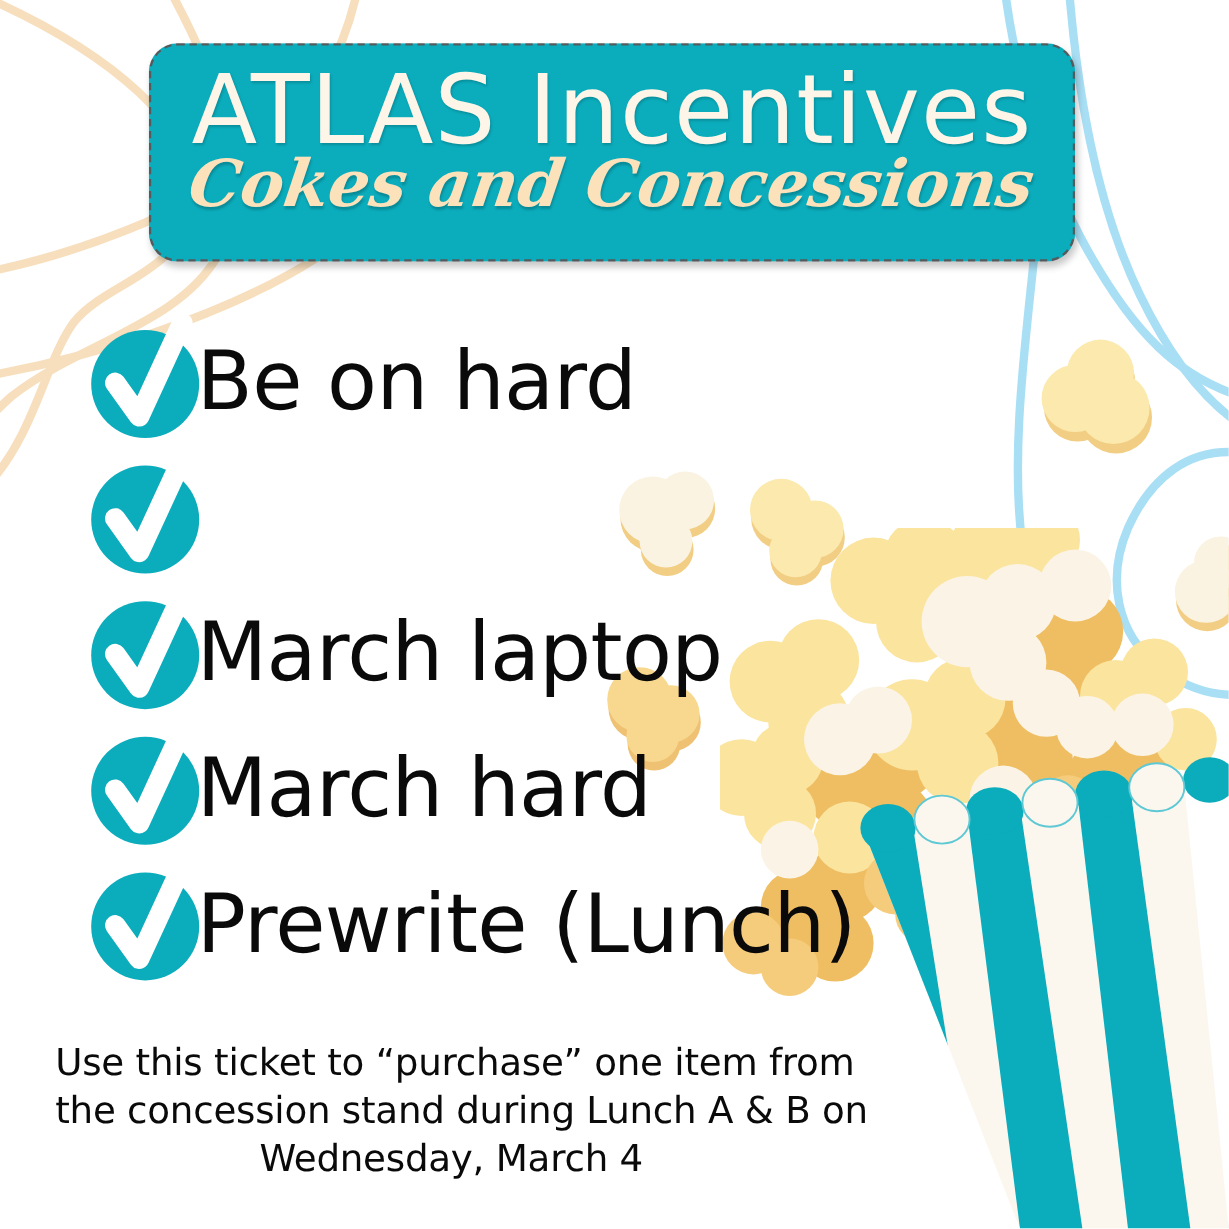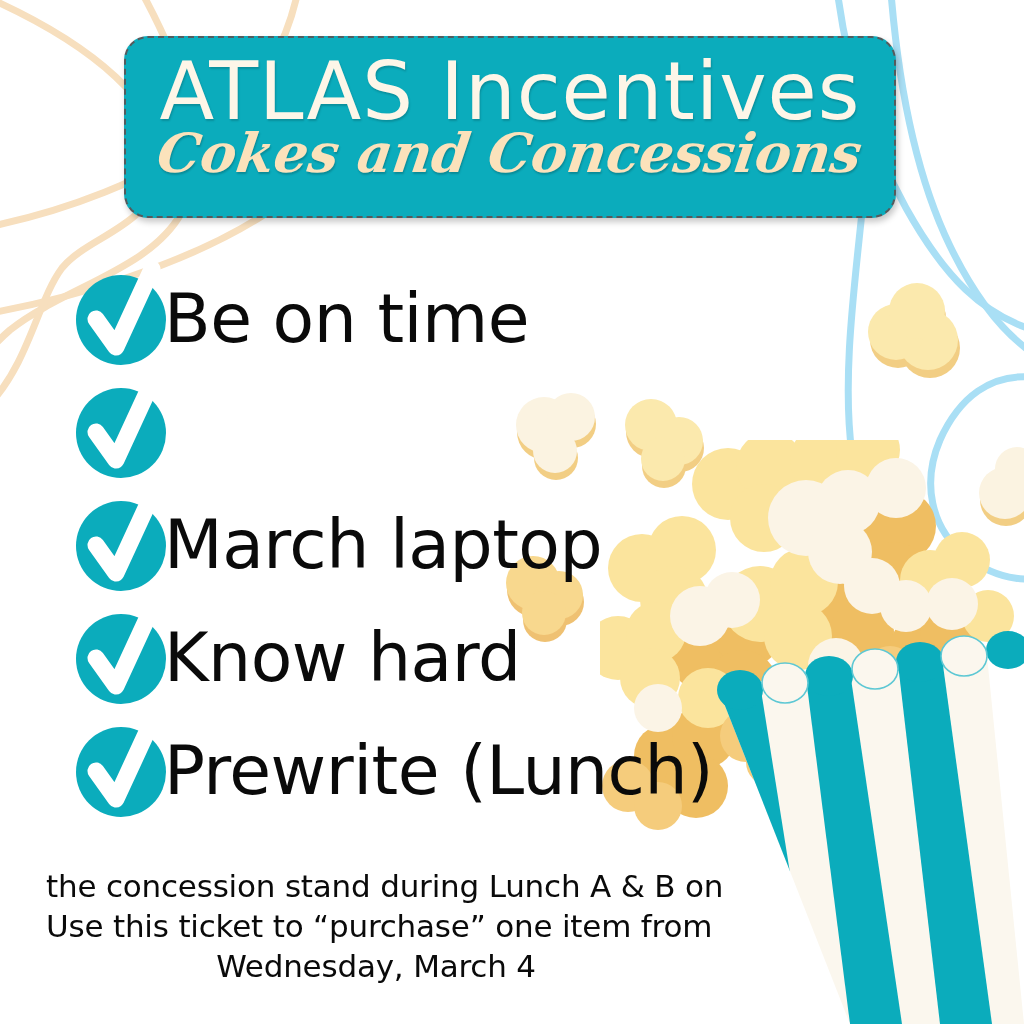--- a/index.html
+++ b/index.html
@@ -337,21 +337,21 @@
 
   <div id="checklist">
 
     <div class="check-row">
       <div class="check-mark">
         <svg viewBox="0 0 110 110" xmlns="http://www.w3.org/2000/svg">
           <circle cx="53" cy="57" r="45" fill="#0BACBC"></circle>
           <path d="M 28 56 L 48 84 L 84 6" fill="none" stroke="#FFFFFF" stroke-width="17" stroke-linecap="round" stroke-linejoin="round"></path>
         </svg>
       </div>
-      <div class="check-label">Be on time</div>
+      <div class="check-label">Be on hard</div>
     </div>
 
     <div class="check-row">
       <div class="check-mark">
         <svg viewBox="0 0 110 110" xmlns="http://www.w3.org/2000/svg">
           <circle cx="53" cy="57" r="45" fill="#0BACBC"></circle>
           <path d="M 28 56 L 48 84 L 84 6" fill="none" stroke="#FFFFFF" stroke-width="17" stroke-linecap="round" stroke-linejoin="round"></path>
         </svg>
       </div>
     </div>
@@ -366,34 +366,34 @@
       <div class="check-label">March laptop</div>
     </div>
 
     <div class="check-row">
       <div class="check-mark">
         <svg viewBox="0 0 110 110" xmlns="http://www.w3.org/2000/svg">
           <circle cx="53" cy="57" r="45" fill="#0BACBC"></circle>
           <path d="M 28 56 L 48 84 L 84 6" fill="none" stroke="#FFFFFF" stroke-width="17" stroke-linecap="round" stroke-linejoin="round"></path>
         </svg>
       </div>
-      <div class="check-label">Know hard</div>
+      <div class="check-label">March hard</div>
     </div>
 
     <div class="check-row">
       <div class="check-mark">
         <svg viewBox="0 0 110 110" xmlns="http://www.w3.org/2000/svg">
           <circle cx="53" cy="57" r="45" fill="#0BACBC"></circle>
           <path d="M 28 56 L 48 84 L 84 6" fill="none" stroke="#FFFFFF" stroke-width="17" stroke-linecap="round" stroke-linejoin="round"></path>
         </svg>
       </div>
       <div class="check-label">Prewrite (Lunch)</div>
     </div>
 
   </div>
 
   <div id="footer">
+    <div class="fline">Use this ticket to “purchase” one item from</div>
     <div class="fline">the concession stand during Lunch A &amp; B on</div>
-    <div class="fline">Use this ticket to “purchase” one item from</div>
     <div class="fline">Wednesday, March 4</div>
   </div>
 
 </div>
 
 </body></html>

